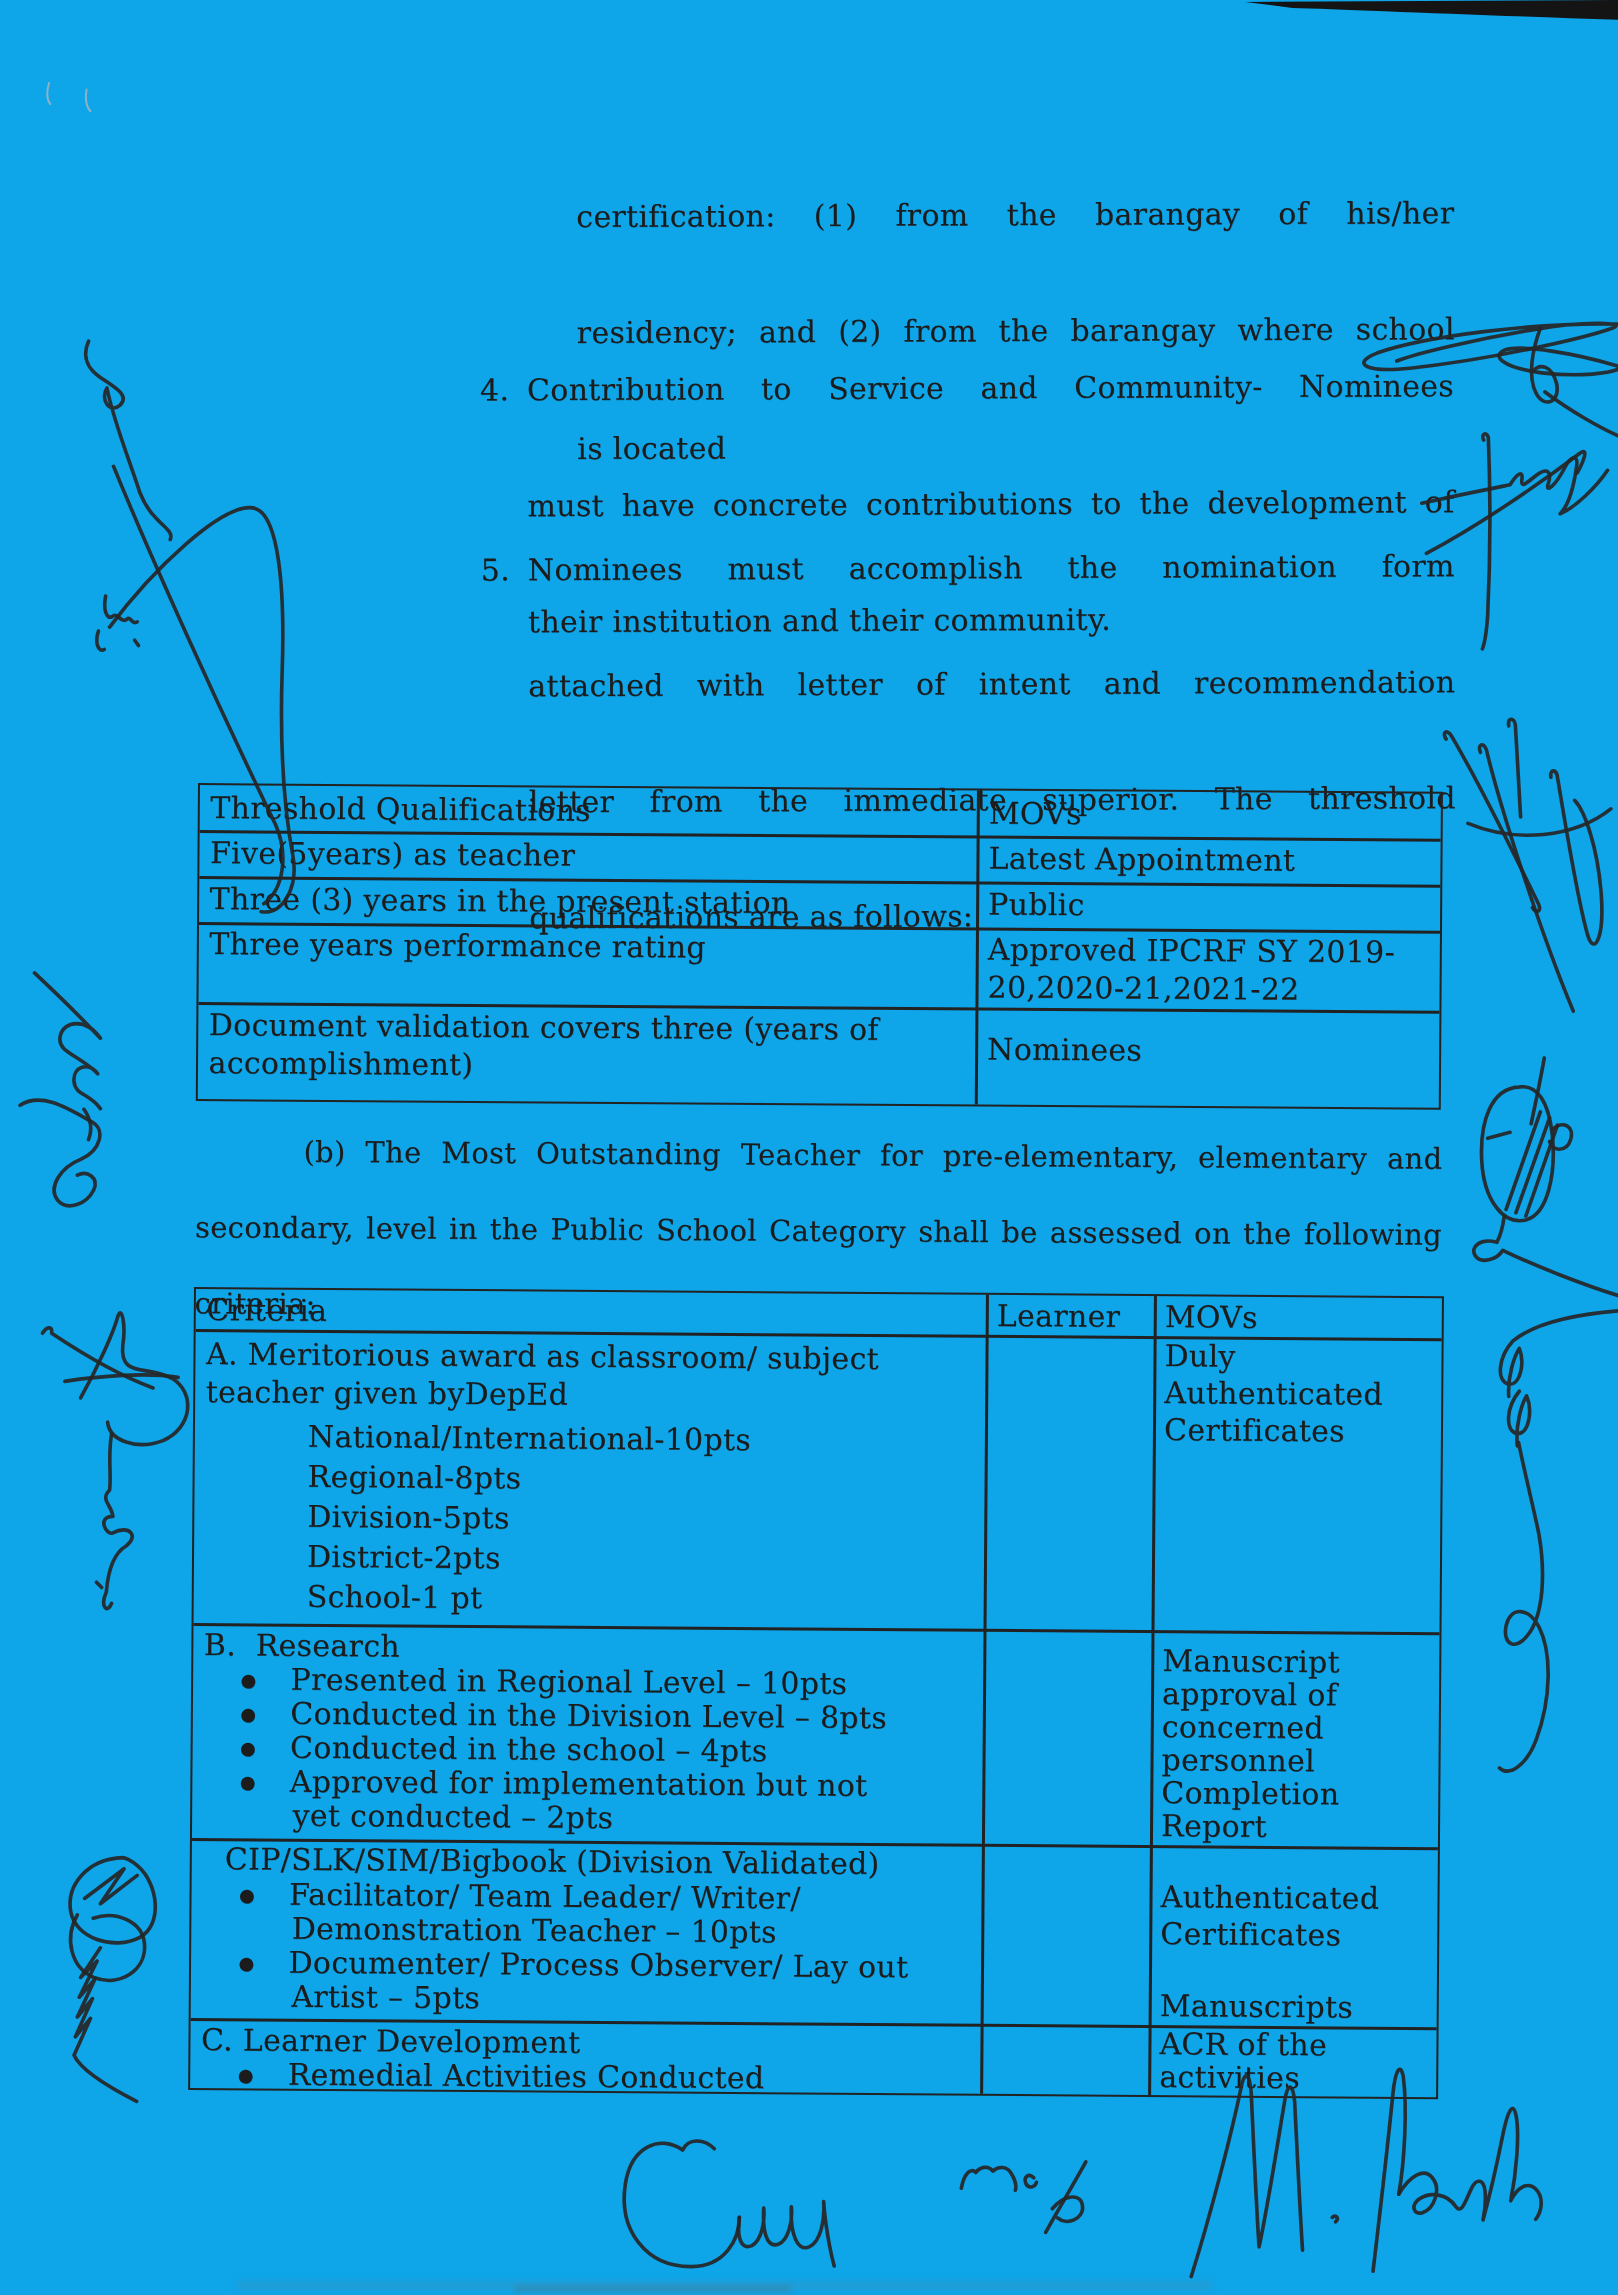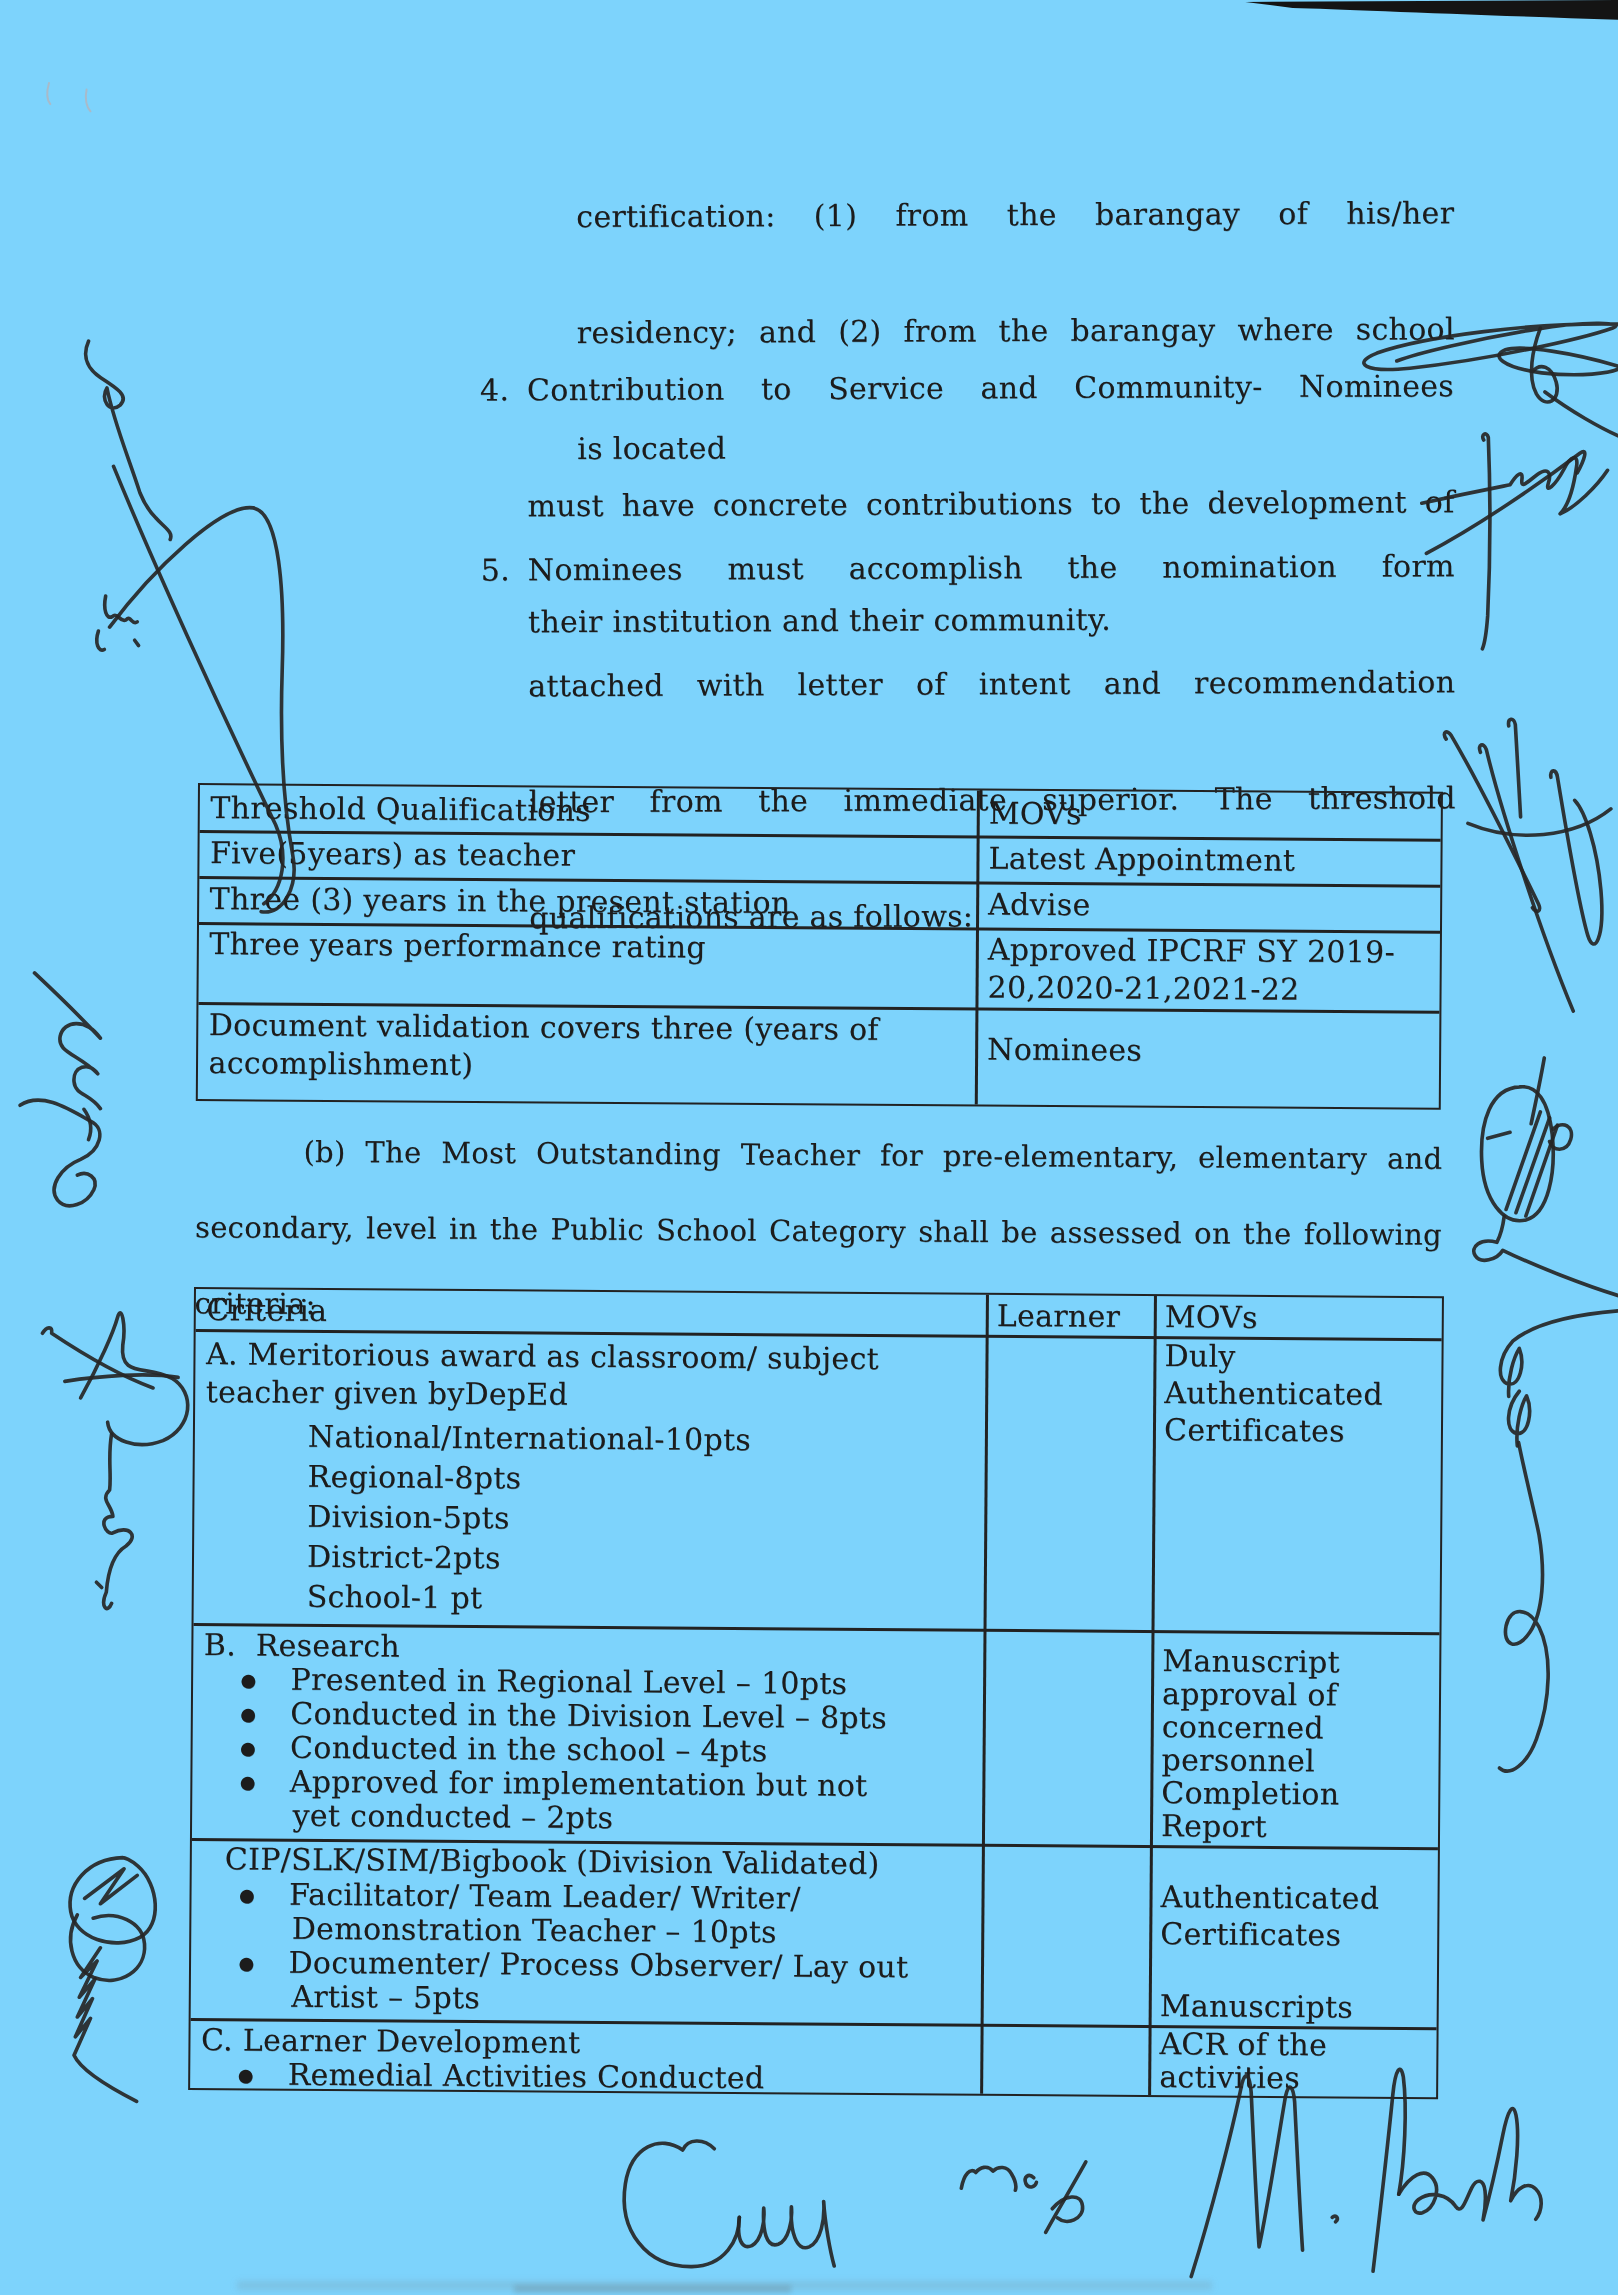--- a/index.html
+++ b/index.html
@@ -1,18 +1,18 @@
 <!DOCTYPE html>
 <html style="font-size:10.5px"><head>
 <meta charset="utf-8">
 <style>
   html,body { margin:0; padding:0; background:#e8e8e8; }
   #page {
     position:relative; width:1619px; height:2295px;
-    background:#7dd3fc; overflow:hidden;
+    background:#0ea5e9; overflow:hidden;
     font-family:"DejaVu Serif", serif;
     color:#1c1c1c;
   }
   #page * { box-sizing:border-box; }
   .ink { text-shadow: 0.3px 0.5px 0.6px rgba(25,25,25,0.4); letter-spacing:0.3px; }
 
   
   .j { text-align: justify; }
   .j::after { content:""; display:inline-block; width:100%; height:0; }
 
@@ -111,21 +111,21 @@
     <div class="hl" style="top:137px"></div>
     <div class="hl" style="top:217px"></div>
 
     <div class="t1c" style="left:10.5px;top:6px">Threshold Qualifications</div>
     <div class="t1c" style="left:789px;top:6px">MOVs</div>
 
     <div class="t1c" style="left:10.5px;top:51px">Five(5years) as teacher</div>
     <div class="t1c" style="left:789px;top:51px">Latest Appointment</div>
 
     <div class="t1c" style="left:10.5px;top:97px">Three (3) years in the present station</div>
-    <div class="t1c" style="left:789px;top:97px">Advise</div>
+    <div class="t1c" style="left:789px;top:97px">Public</div>
 
     <div class="t1c" style="left:10.5px;top:142px">Three years performance rating</div>
     <div class="t1c wrap lines" style="left:789px;top:140px;width:455px">
         <div>Approved IPCRF SY 2019-</div>
         <div>20,2020-21,2021-22</div>
       </div>
 
     <div class="t1c wrap lines" style="left:10.5px;top:221px;width:758px">
         <div>Document validation covers three (years of</div>
         <div>accomplishment)</div>

